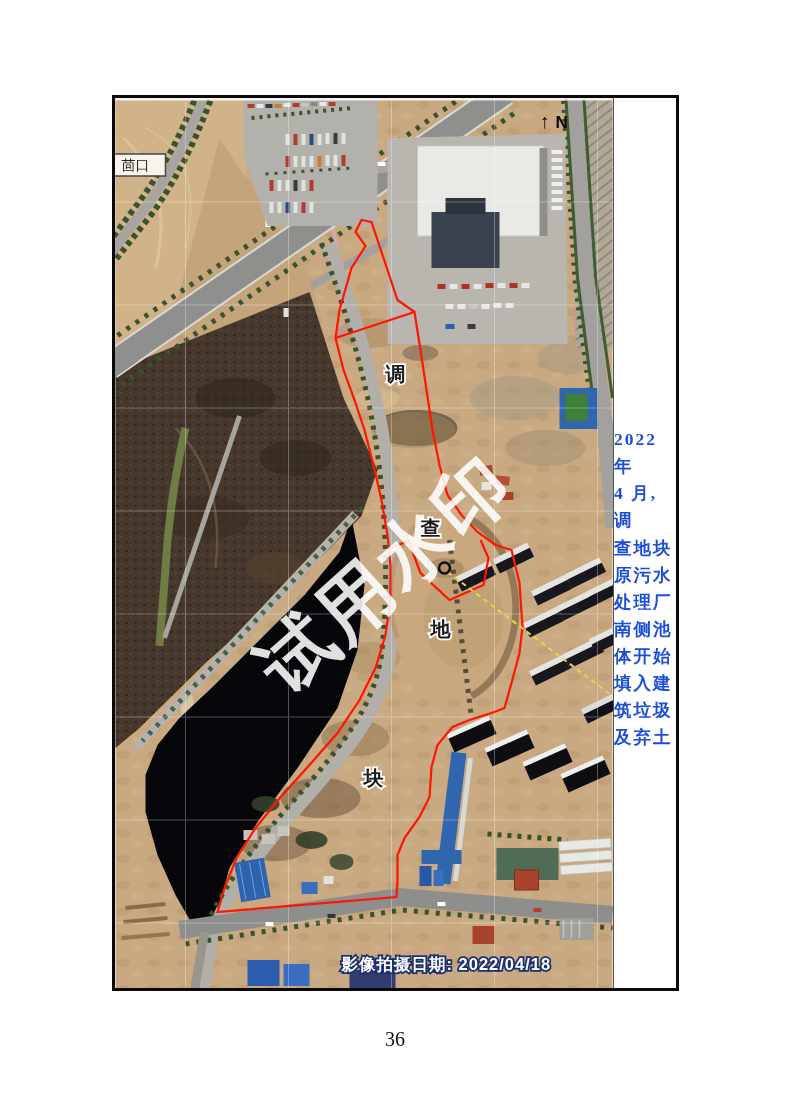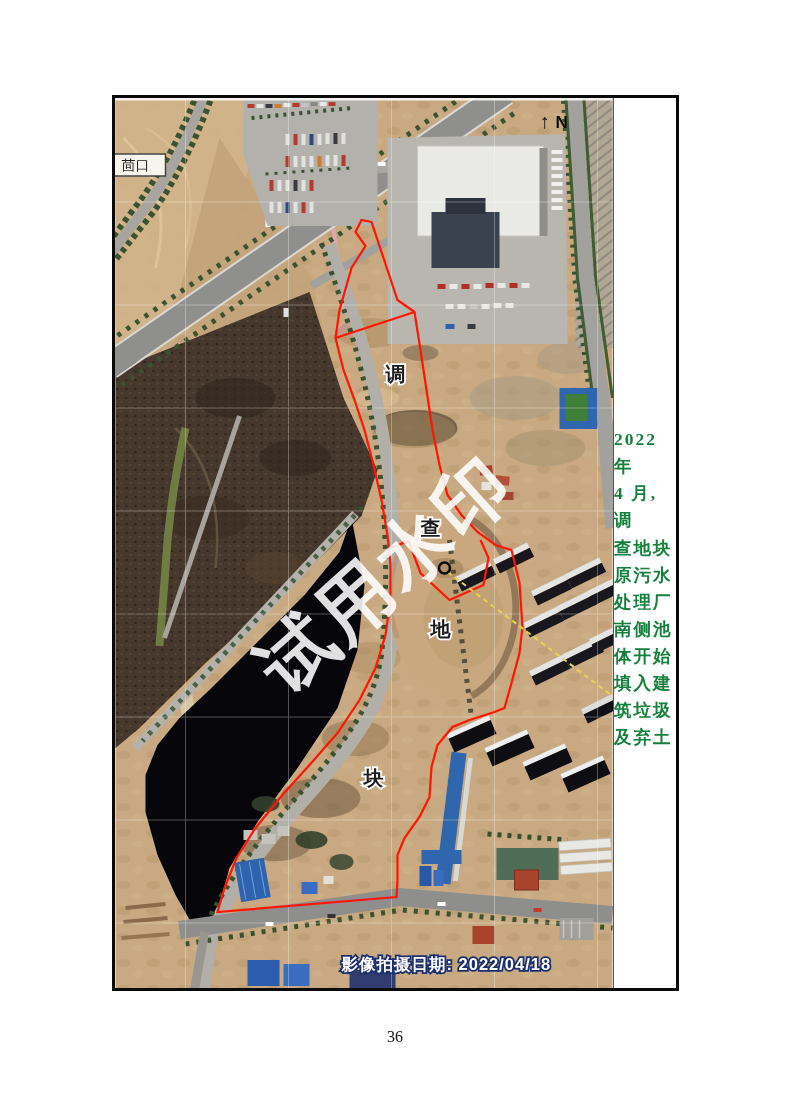--- a/index.html
+++ b/index.html
@@ -5,23 +5,23 @@
   html,body{margin:0;padding:0;background:#fff;}
   .page{position:relative;width:790px;height:1118px;background:#fff;overflow:hidden;
         font-family:"Liberation Serif",serif;}
   .figure-table{position:absolute;left:112px;top:95px;width:567px;height:896px;
         box-sizing:border-box;border:3px solid #0a0a0a;display:flex;background:#fff;}
   .map-cell{position:relative;width:498px;height:890px;background:#fff;overflow:hidden;flex:0 0 498px;}
   .map-cell svg{display:block;}
   .divider{width:1px;background:#555;height:100%;flex:0 0 1px;}
   .note-cell{flex:1;background:#fff;display:flex;justify-content:center;}
   .note-text{white-space:pre-line;font-family:"Liberation Serif",serif;font-weight:700;
-        font-size:17.5px;line-height:1.55;letter-spacing:2px;color:#15803d;margin-top:328px;text-align:left;}
+        font-size:17.5px;line-height:1.55;letter-spacing:2px;color:#1d4ed8;margin-top:328px;text-align:left;}
   .page-number{position:absolute;top:1028px;left:0;width:100%;text-align:center;
-        font-size:16px;color:#111;font-family:"Liberation Serif",serif;}
+        font-size:20px;color:#111;font-family:"Liberation Serif",serif;}
   .wm{font-family:"Liberation Sans",sans-serif;font-weight:700;}
   .plotchar{font-family:"Liberation Sans",sans-serif;font-weight:700;font-size:20px;
         fill:#1c1c1c;paint-order:stroke;stroke:#fff;stroke-width:3.5px;}
   .datetxt{font-family:"Liberation Sans",sans-serif;font-weight:700;font-size:16.5px;
         fill:#fff;paint-order:stroke;stroke:#1c2f6e;stroke-width:3.5px;letter-spacing:1px;}
   .ntxt{font-family:"Liberation Sans",sans-serif;font-weight:700;fill:#0a0a0a;}
   .lbltxt{font-family:"Liberation Sans",sans-serif;font-size:14px;fill:#222;}
 </style>
 </head>
 <body>

